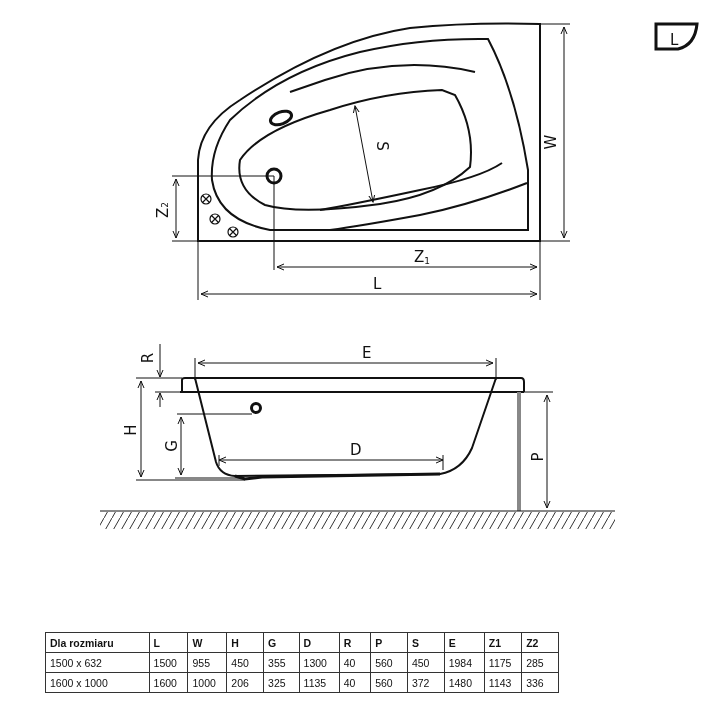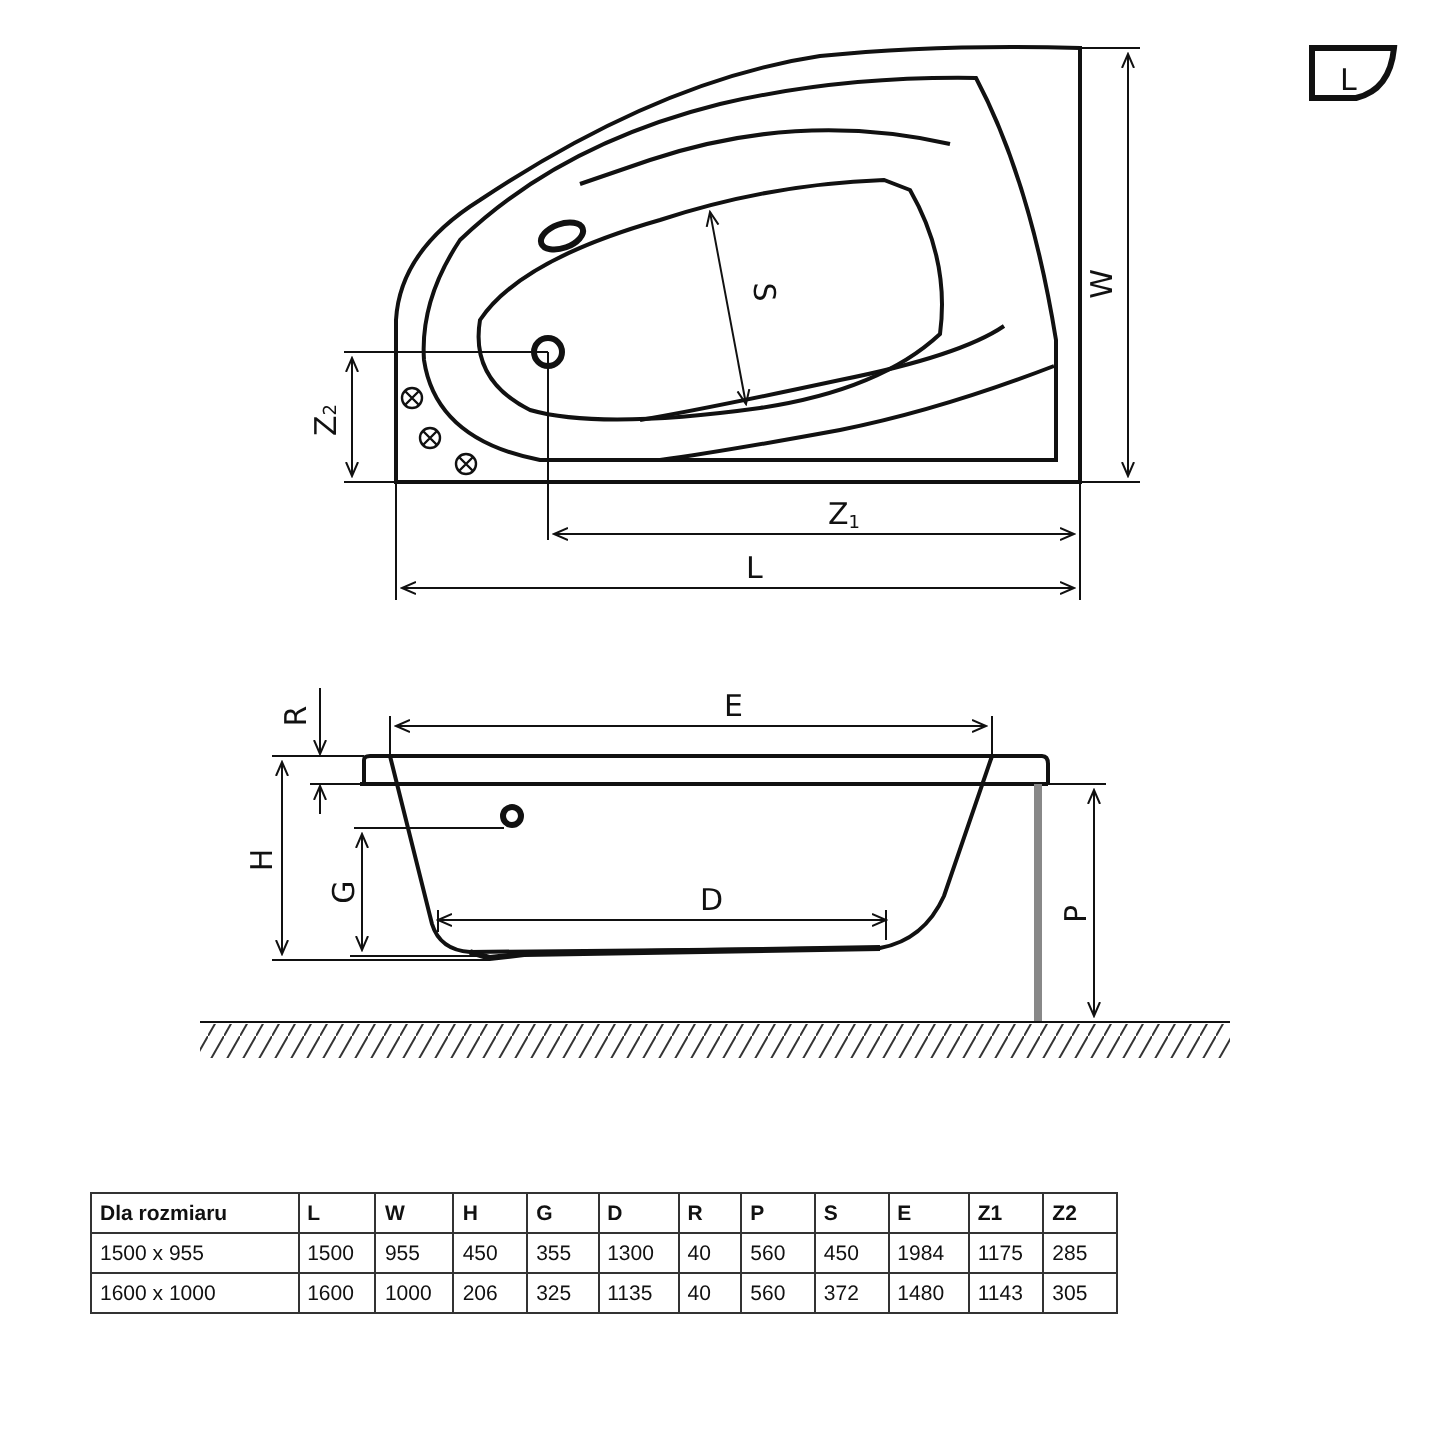--- a/index.html
+++ b/index.html
@@ -1,20 +1,20 @@
 <!DOCTYPE html>
 <html><head>
 <meta charset="utf-8">
 <style>
   html, body { margin:0; padding:0; background:#ffffff; }
   body { width:720px; height:720px; position:relative; overflow:hidden; font-family:"Liberation Sans", sans-serif; color:#111; }
   svg.drw { position:absolute; left:0; top:0; }
   .lbl { font-family:"DejaVu Sans", sans-serif; font-size:15px; fill:#111; }
   .sub { font-size:9px; }
-  table.dims { position:absolute; left:45px; top:596px; width:514px; border-collapse:collapse; font-size:10.5px; }
+  table.dims { position:absolute; left:45px; top:632px; width:514px; border-collapse:collapse; font-size:10.5px; }
   table.dims td { border:1px solid #333; height:19px; padding:0 0 0 4px; }
   table.dims tr.hdr td { font-weight:bold; }
 </style>
 </head>
 <body>
 
 <svg class="drw" width="720" height="720" viewBox="0 0 720 720">
   <defs>
     <marker id="ar" markerWidth="8" markerHeight="8" refX="7" refY="4" orient="auto" markerUnits="userSpaceOnUse">
       <path d="M0,1 L7,4 L0,7" fill="none" stroke="#111" stroke-width="1"></path>
@@ -165,21 +165,21 @@
     <td>G</td>
     <td>D</td>
     <td>R</td>
     <td>P</td>
     <td>S</td>
     <td>E</td>
     <td>Z1</td>
     <td>Z2</td>
   </tr>
   <tr>
-    <td>1500 x 955</td>
+    <td>1500 x 632</td>
     <td>1500</td>
     <td>955</td>
     <td>450</td>
     <td>355</td>
     <td>1300</td>
     <td>40</td>
     <td>560</td>
     <td>450</td>
     <td>1984</td>
     <td>1175</td>
@@ -190,16 +190,16 @@
     <td>1600</td>
     <td>1000</td>
     <td>206</td>
     <td>325</td>
     <td>1135</td>
     <td>40</td>
     <td>560</td>
     <td>372</td>
     <td>1480</td>
     <td>1143</td>
-    <td>305</td>
+    <td>336</td>
   </tr>
 </tbody>
   </table>
 
 </body></html>

